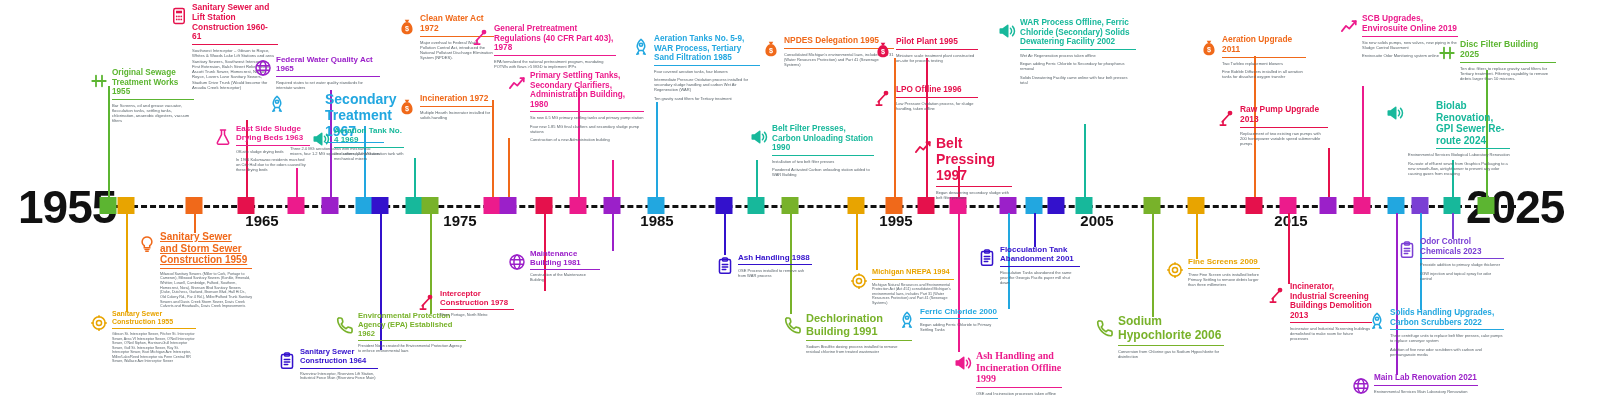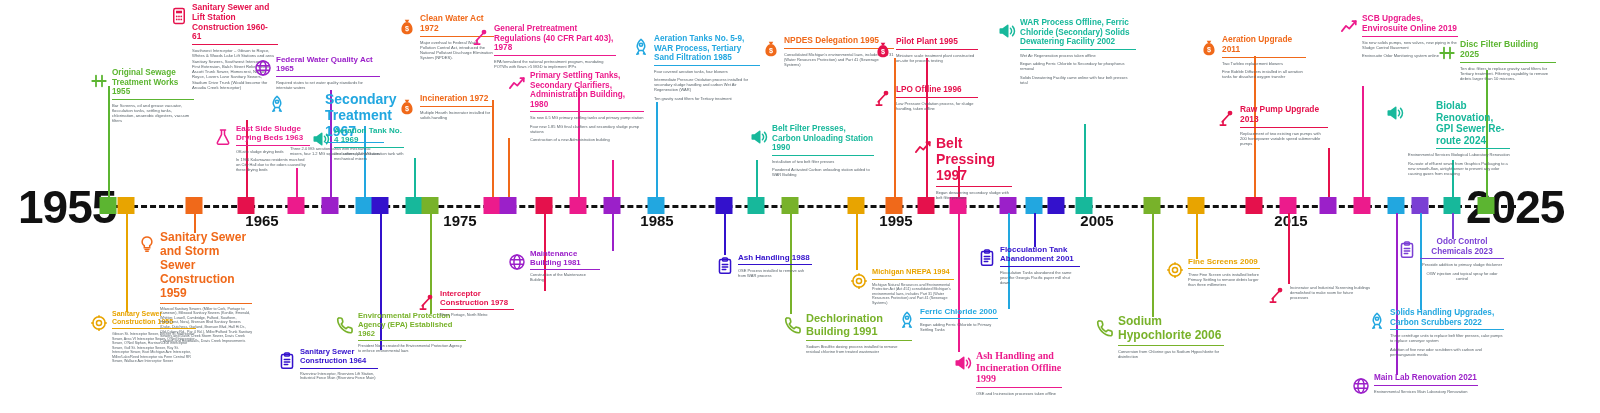--- a/index.html
+++ b/index.html
@@ -177,21 +177,21 @@
         </div>
       </div>
       <div class="card" style="left: 160px; top: 231px; width: 92px; color: rgb(240, 105, 26);">
         <span class="icon" style="left: -22px; top: 4px;">
           <svg viewBox="0 0 24 24" fill="none" stroke="#f0691a" stroke-width="2" stroke-linecap="round">
         <path d="M12 2.6a6.4 6.4 0 0 0-3.6 11.7V17h7.2v-2.7A6.4 6.4 0 0 0 12 2.6z"></path>
         <line x1="9.4" y1="19.3" x2="14.6" y2="19.3"></line>
             <line x1="10.4" y1="21.6" x2="13.6" y2="21.6"></line>
           </svg>
         </span>
-        <div class="ttl" style="font-size: 12px;">Sanitary Sewer and Storm Sewer Construction 1959</div>
+        <div class="ttl" style="font-size: 10px; text-decoration: underline;">Sanitary Sewer and Storm Sewer Construction 1959</div>
         <div class="body" style="font-size: 3.7px;">
           <p>Milwood Sanitary Sewers (Miller to Cork, Portage to Cameron), Milwood Sanitary Sewers (Konkle, Emerald, Whittier, Lowell, Cambridge, Fulford, Southern, Homecrest, Nora), Bronson Blvd Sanitary Sewers (Duke, Dutchess, Garland, Bronson Blvd, Hall Hi Dr., Old Colony Rd., Par 4 Rd.), Miller/Fulford Trunk Sanitary Sewers and Davis Creek Storm Sewer, Davis Creek Culverts and Headwalls, Davis Creek Improvements</p>
         </div>
       </div>
       <div class="card" style="left: 192px; top: 3px; width: 86px; color: rgb(229, 17, 76);">
         <span class="icon" style="left: -22px; top: 4px;">
           <svg viewBox="0 0 24 24" fill="none" stroke="#e5114c" stroke-width="2">
         <rect x="5" y="2" width="14" height="20" rx="2.2"></rect>
         <rect x="8" y="5" width="8" height="3.4" fill="#e5114c" stroke="none"></rect>
         <circle cx="9" cy="12.6" r="1.15" fill="#e5114c" stroke="none"></circle>
@@ -586,20 +586,21 @@
       </div>
       <div class="card" style="left: 1290px; top: 282px; width: 82px; color: rgb(229, 17, 76);">
         <span class="icon" style="left: -22px; top: 4px;">
           <svg viewBox="0 0 24 24" fill="none" stroke="#e5114c" stroke-width="2.2" stroke-linecap="round">
         <circle cx="16" cy="5.4" r="3.2" fill="#e5114c" stroke="none"></circle>
         <line x1="14.3" y1="7.6" x2="5.6" y2="17.2"></line>
         <path d="M3 21.4h7.4"></path>
             <line x1="6.7" y1="21.4" x2="6.7" y2="16.6"></line>
           </svg>
         </span>
+        <div class="ttl" style="font-size: 8.2px;">Incinerator, Industrial Screening Buildings Demolition 2013</div>
         <div class="body" style="font-size: 4px;">
           <p>Incinerator and Industrial Screening buildings demolished  to make room for future processes</p>
         </div>
       </div>
       <div class="card" style="left: 1240px; top: 105px; width: 88px; color: rgb(229, 17, 76);">
         <span class="icon" style="left: -22px; top: 4px;">
           <svg viewBox="0 0 24 24" fill="none" stroke="#e5114c" stroke-width="2.2" stroke-linecap="round">
         <circle cx="16" cy="5.4" r="3.2" fill="#e5114c" stroke="none"></circle>
         <line x1="14.3" y1="7.6" x2="5.6" y2="17.2"></line>
         <path d="M3 21.4h7.4"></path>
@@ -645,21 +646,21 @@
         <circle cx="12" cy="9" r="2.1"></circle>
         <path d="M9.2 17.1l-2.8 4.6 3.1-1.1M14.8 17.1l2.8 4.6-3.1-1.1"></path>
           </svg>
         </span>
         <div class="ttl" style="font-size: 8.2px;">Solids Handling Upgrades, Carbon Scrubbers 2022</div>
         <div class="body" style="font-size: 4px;">
           <p>Three centrifuge units to replace belt filter presses, cake pumps to replace conveyor system</p>
           <p>Addition of five new odor scrubbers with carbon and permanganate media</p>
         </div>
       </div>
-      <div class="card" style="left: 1420px; top: 237px; width: 84px; color: rgb(122, 63, 212); text-align: center;">
+      <div class="card" style="left: 1420px; top: 237px; width: 84px; color: rgb(122, 63, 212);">
         <span class="icon" style="left: -22px; top: 4px;">
           <svg viewBox="0 0 24 24" fill="none" stroke="#7a3fd4" stroke-width="2" stroke-linecap="round">
         <rect x="4.6" y="3.4" width="14.8" height="18.2" rx="2"></rect>
         <rect x="8.8" y="1.4" width="6.4" height="4" rx="1.2"></rect>
         <line x1="8.4" y1="10" x2="15.6" y2="10"></line>
             <line x1="8.4" y1="13.4" x2="15.6" y2="13.4"></line>
             <line x1="8.4" y1="16.8" x2="13" y2="16.8"></line>
           </svg>
         </span>
         <div class="ttl" style="font-size: 8.2px;">Odor Control Chemicals 2023</div>

